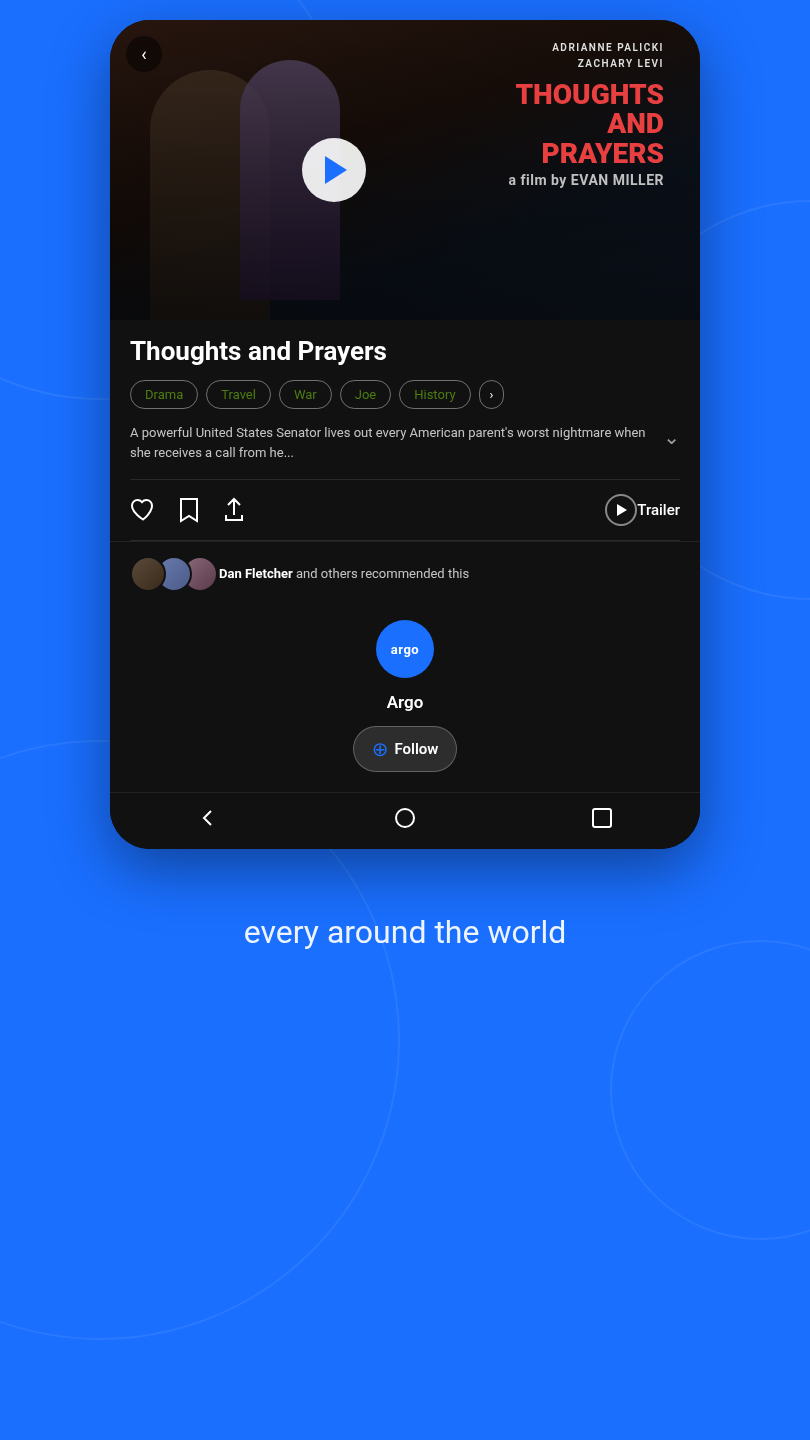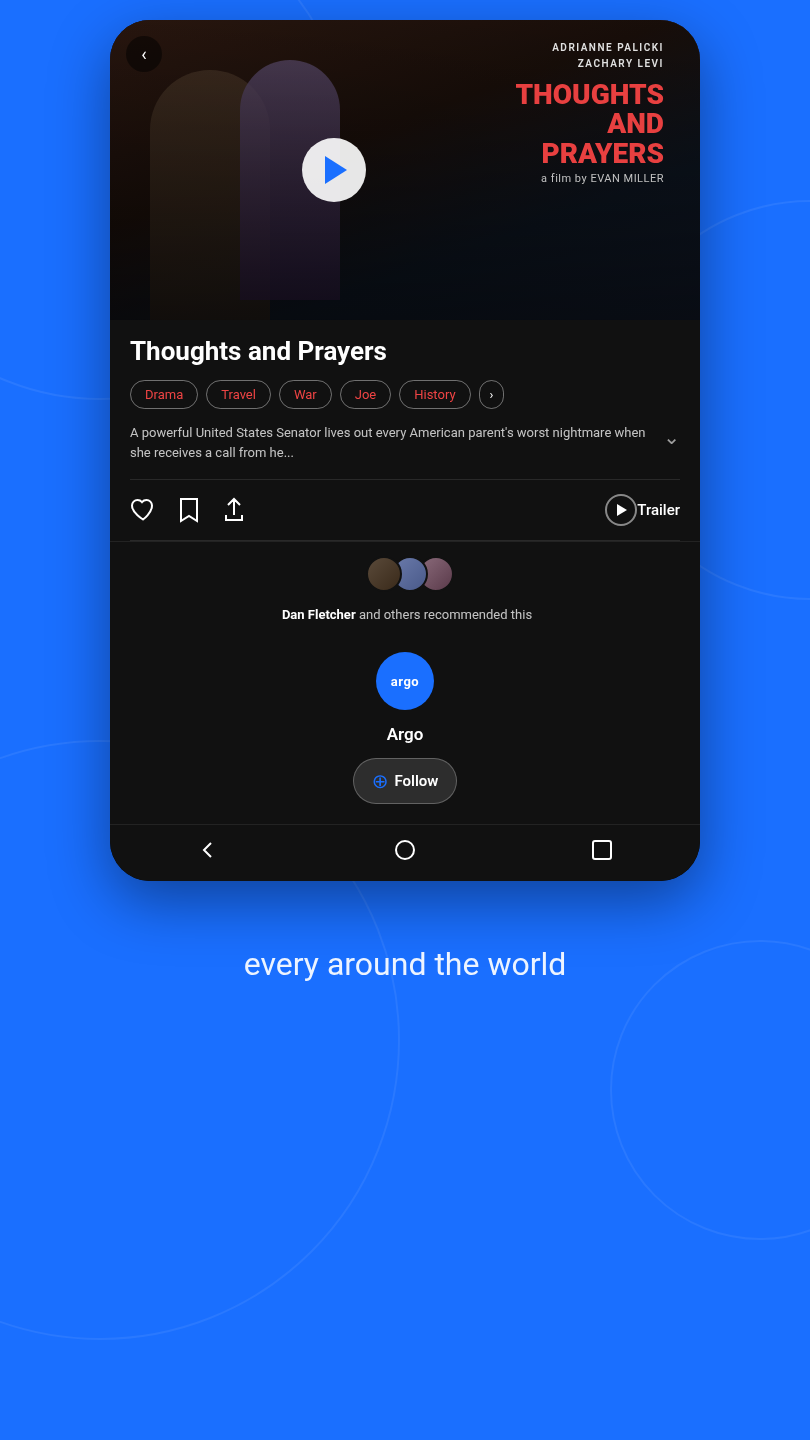--- a/index.html
+++ b/index.html
@@ -95,24 +95,25 @@
     .poster-main-title {
       font-size: 28px;
       font-weight: 900;
       color: #e84040;
       line-height: 1.05;
       text-transform: uppercase;
       margin-top: 8px;
     }
 
     .poster-subtitle {
-      font-size: 11px;
+      font-size: 14px;
       color: #c0c0c0;
       margin-top: 4px;
       letter-spacing: 0.5px;
+      font-weight: bold;
     }
 
     
     .back-btn {
       position: absolute;
       top: 16px;
       left: 16px;
       width: 36px;
       height: 36px;
       background: rgba(0,0,0,0.5);
@@ -176,21 +177,21 @@
       gap: 8px;
       overflow: hidden;
       margin-bottom: 14px;
     }
 
     .tag {
       padding: 6px 14px;
       border: 1.5px solid rgba(255,255,255,0.4);
       border-radius: 20px;
       font-size: 13px;
-      color: #ef4444;
+      color: #4d7c0f;
       white-space: nowrap;
       cursor: pointer;
     }
 
     .tag-more {
       padding: 6px 10px;
       border: 1.5px solid rgba(255,255,255,0.4);
       border-radius: 20px;
       font-size: 13px;
       color: white;
@@ -276,23 +277,22 @@
       color: white;
       font-weight: 500;
     }
 
     
     .recommended-row {
       background: #111;
       padding: 14px 20px;
       display: flex;
       align-items: center;
-      gap: 14px;
+      gap: 7px;
       border-top: 1px solid rgba(255,255,255,0.08);
-      flex-direction: column;
     }
 
     .avatars-group {
       display: flex;
     }
 
     .avatar {
       width: 36px;
       height: 36px;
       border-radius: 50%;

